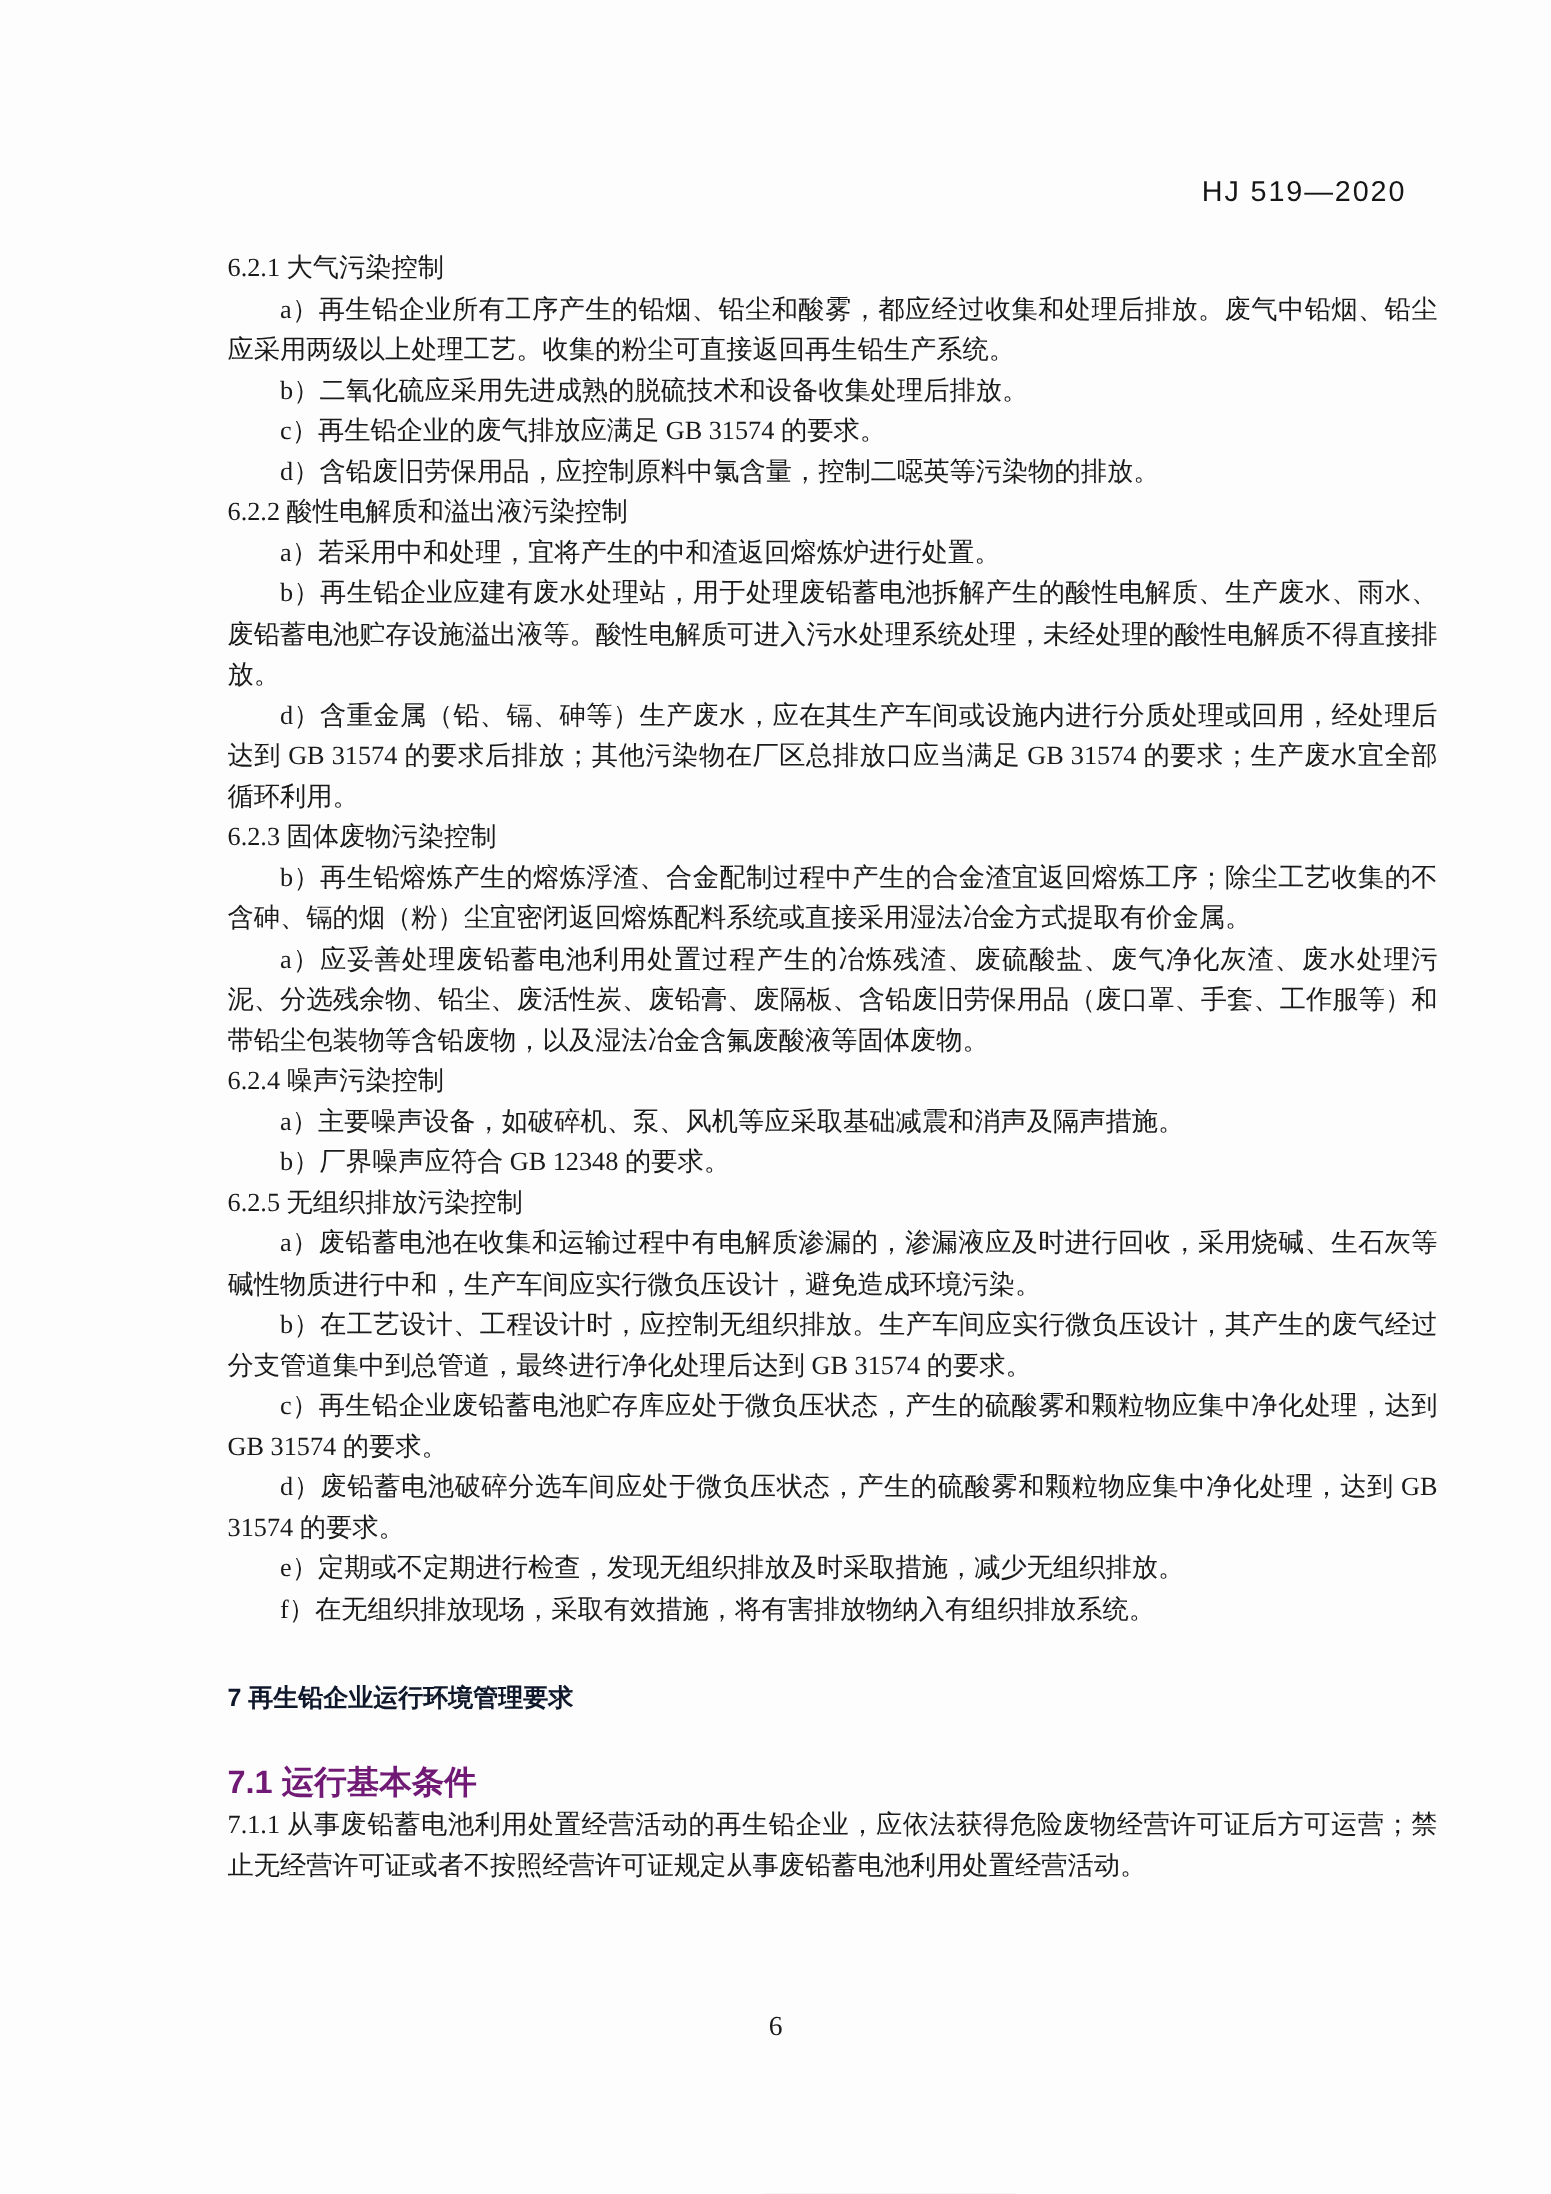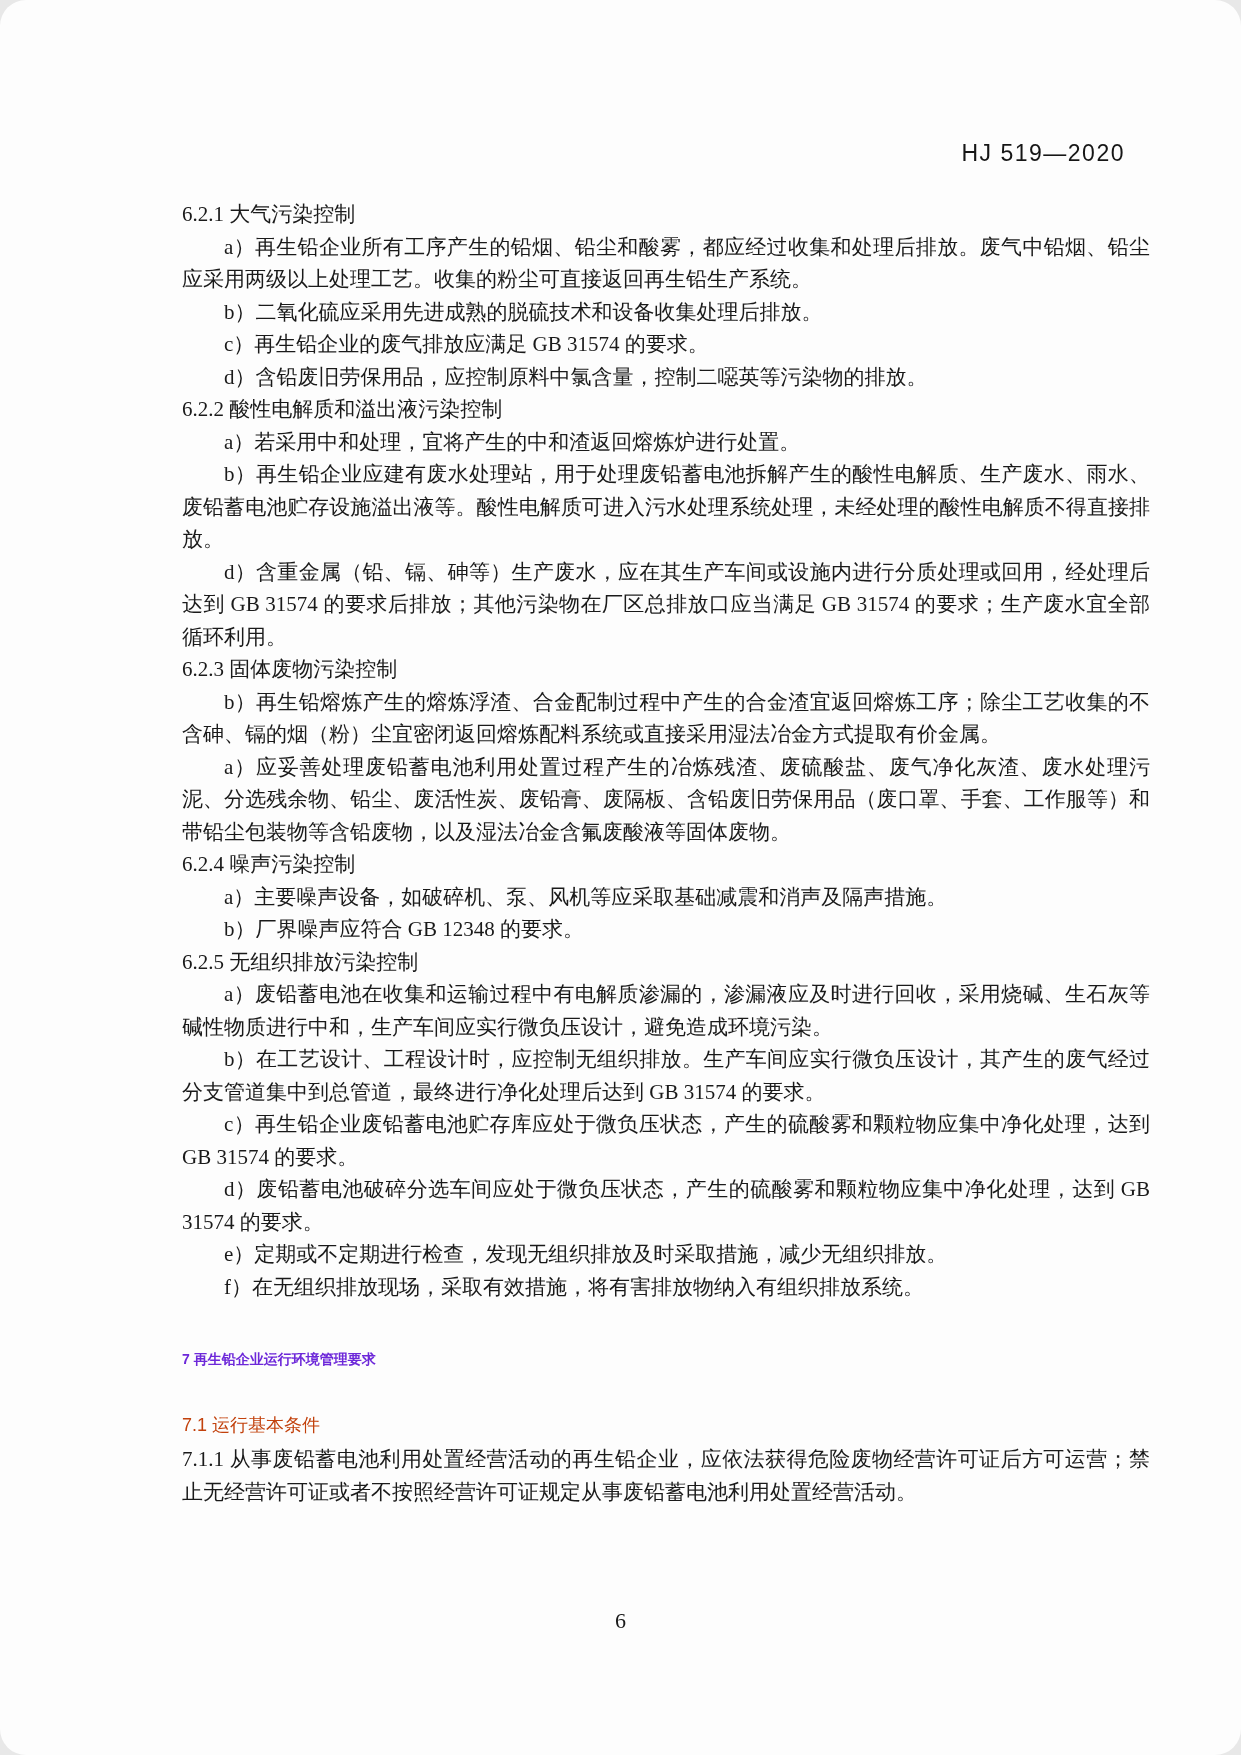--- a/index.html
+++ b/index.html
@@ -7,21 +7,20 @@
     padding: 0;
     background: #e8e8e8;
   }
   .page {
     position: relative;
     width: 1241px;
     height: 1755px;
     margin: 0 auto;
     background: #fdfdfd;
     overflow: hidden;
-    border-radius: 26px;
   }
   .doc-number {
     position: absolute;
     top: 140px;
     right: 116px;
     font-family: "Liberation Sans", sans-serif;
     font-size: 23px;
     letter-spacing: 1.5px;
     color: #161616;
     white-space: nowrap;
@@ -45,33 +44,33 @@
   .item {
     text-indent: 2em;
   }
   .section {
     text-indent: 0;
   }
   .chapter {
     text-indent: 0;
     font-family: "Liberation Sans", "DejaVu Sans", sans-serif;
     font-weight: bold;
-    font-size: 14px;
+    font-size: 20px;
     line-height: 36px;
     margin-top: 38px !important;
-    color: #6d28d9;
+    color: #0f172a;
   }
   .subsection {
     text-indent: 0;
     font-family: "Liberation Sans", "DejaVu Sans", sans-serif;
-    font-weight: normal;
-    font-size: 18px;
+    font-weight: bold;
+    font-size: 26px;
     line-height: 36px;
     margin-top: 30px !important;
-    color: #c2410c;
+    color: #701a75;
   }
   .numbered {
     text-indent: 0;
   }
   .page-number {
     position: absolute;
     top: 1608px;
     left: 0;
     width: 100%;
     text-align: center;

